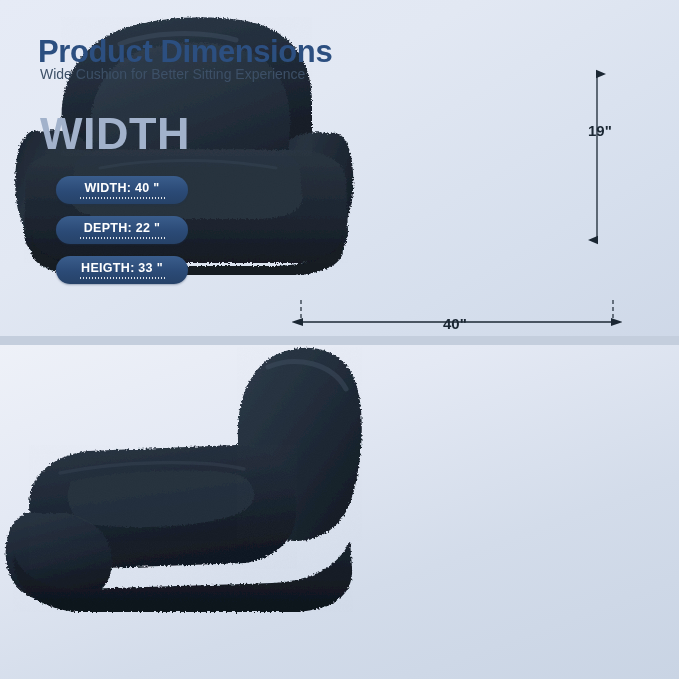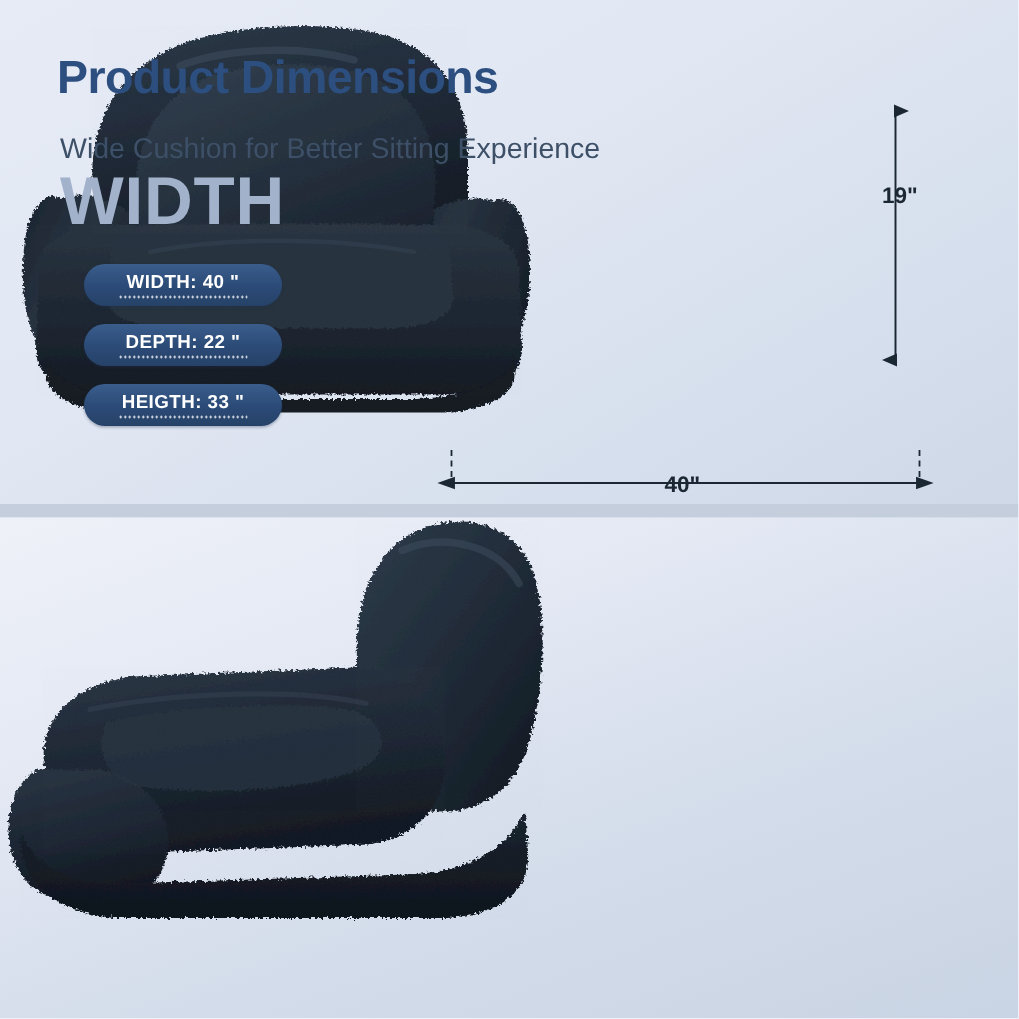--- a/index.html
+++ b/index.html
@@ -49,22 +49,22 @@
     top: 34px;
     font-size: 31px;
     font-weight: bold;
     color: #2c4f80;
     letter-spacing: -0.4px;
     white-space: nowrap;
   }
   .subtitle {
     position: absolute;
     left: 40px;
-    top: 89px;
-    font-size: 19px;
+    top: 66px;
+    font-size: 14px;
     color: #3d5067;
     white-space: nowrap;
   }
   .view-word {
     position: absolute;
     font-size: 45px;
     font-weight: bold;
     color: #a2b2cb;
     letter-spacing: 0.5px;
     white-space: nowrap;

